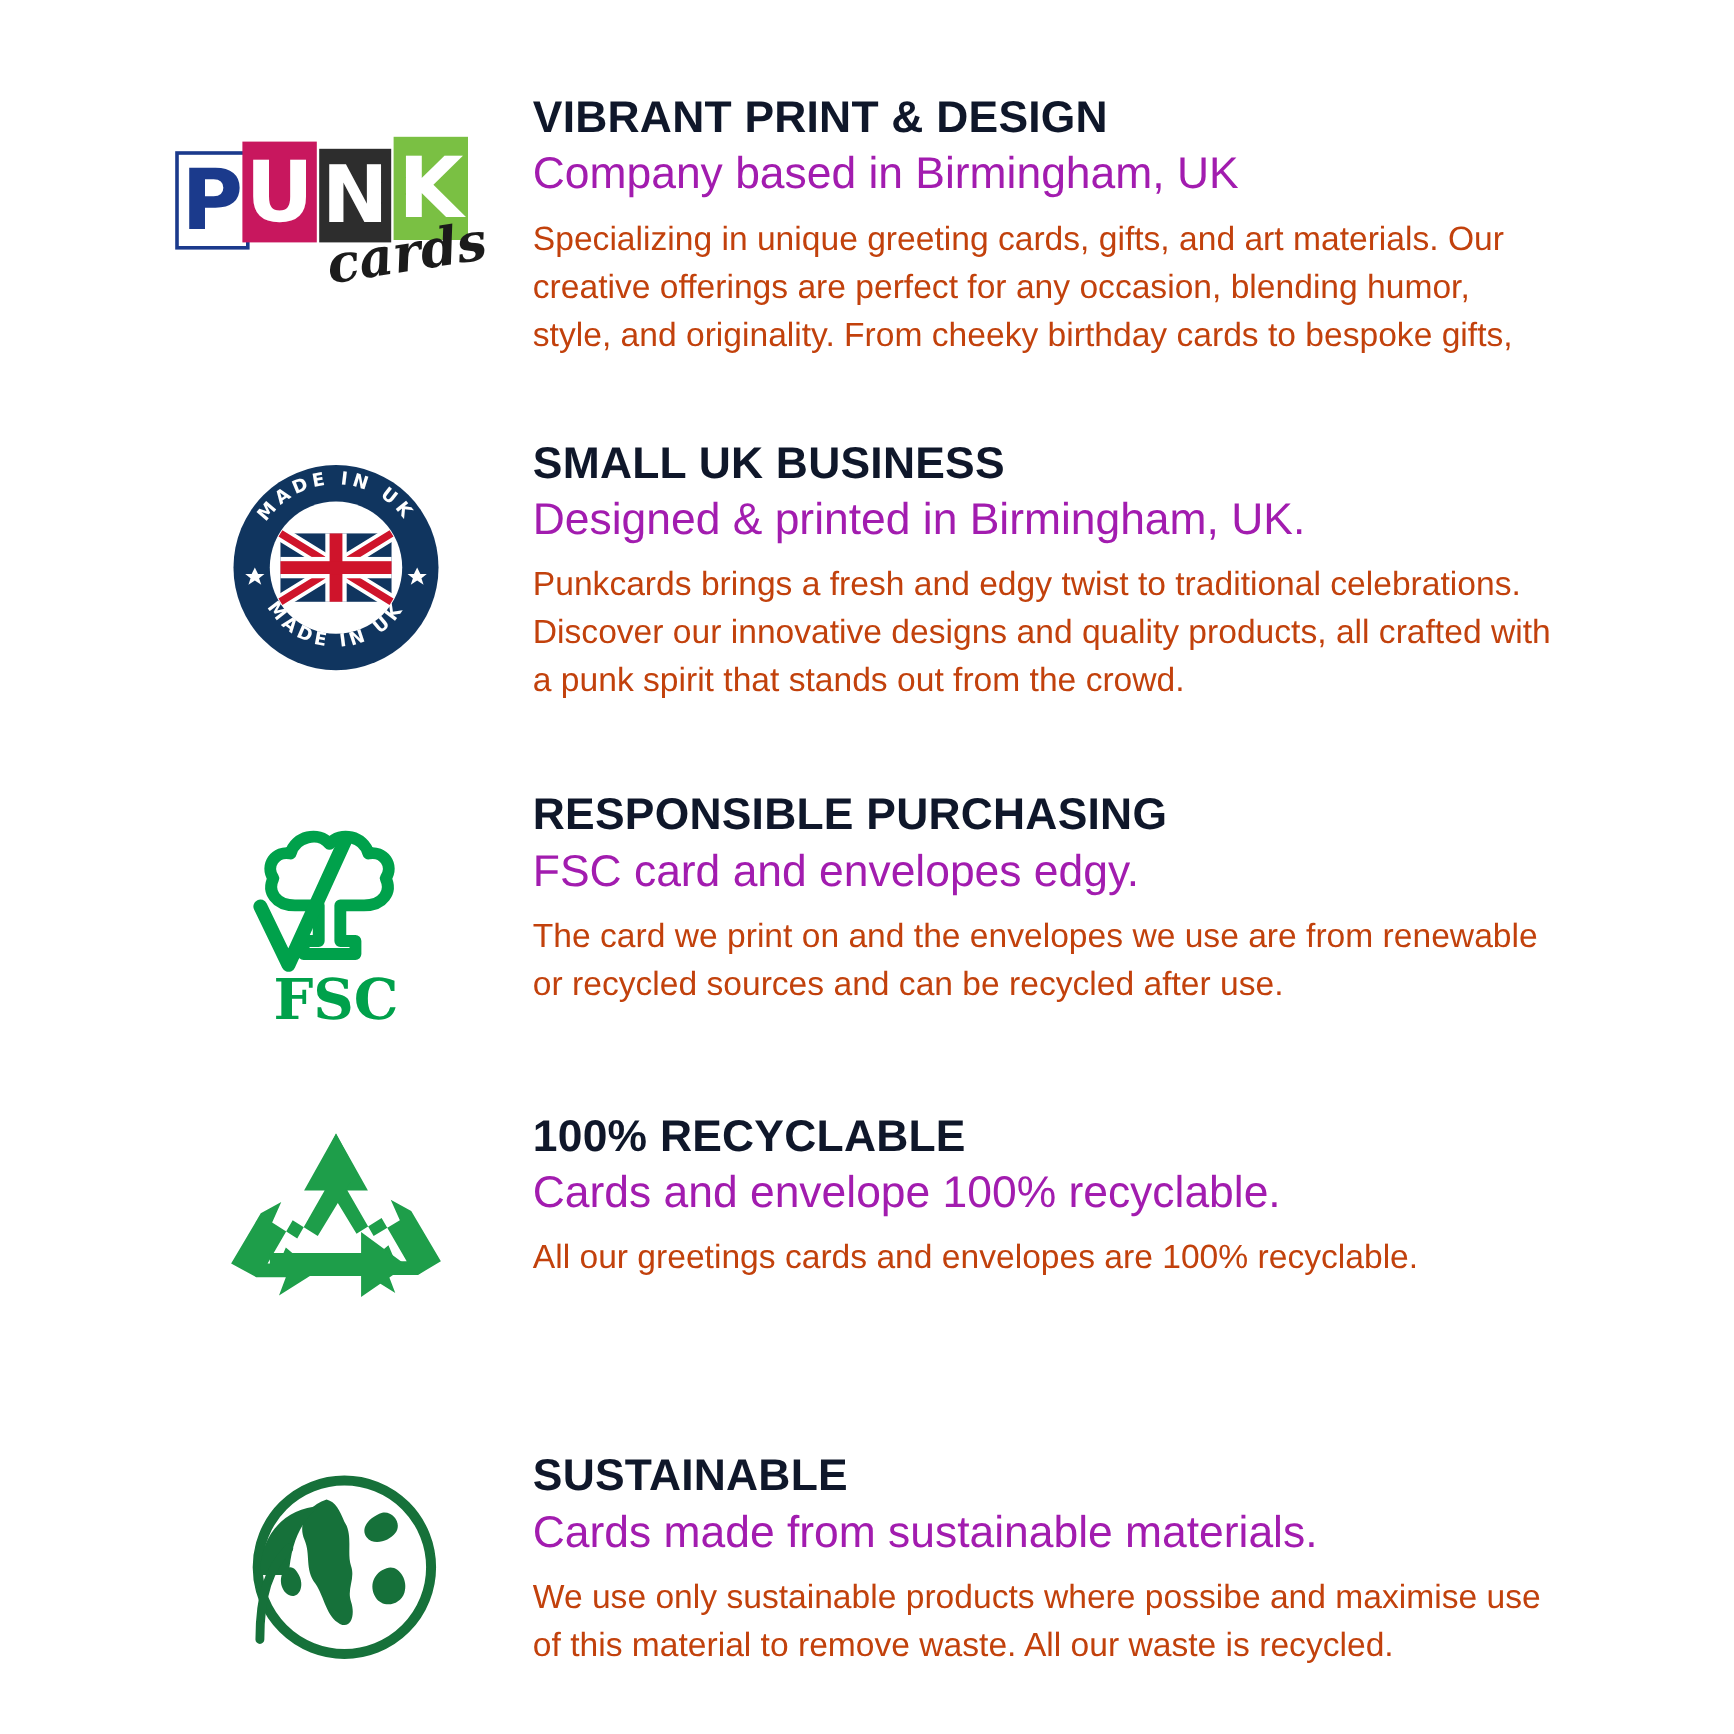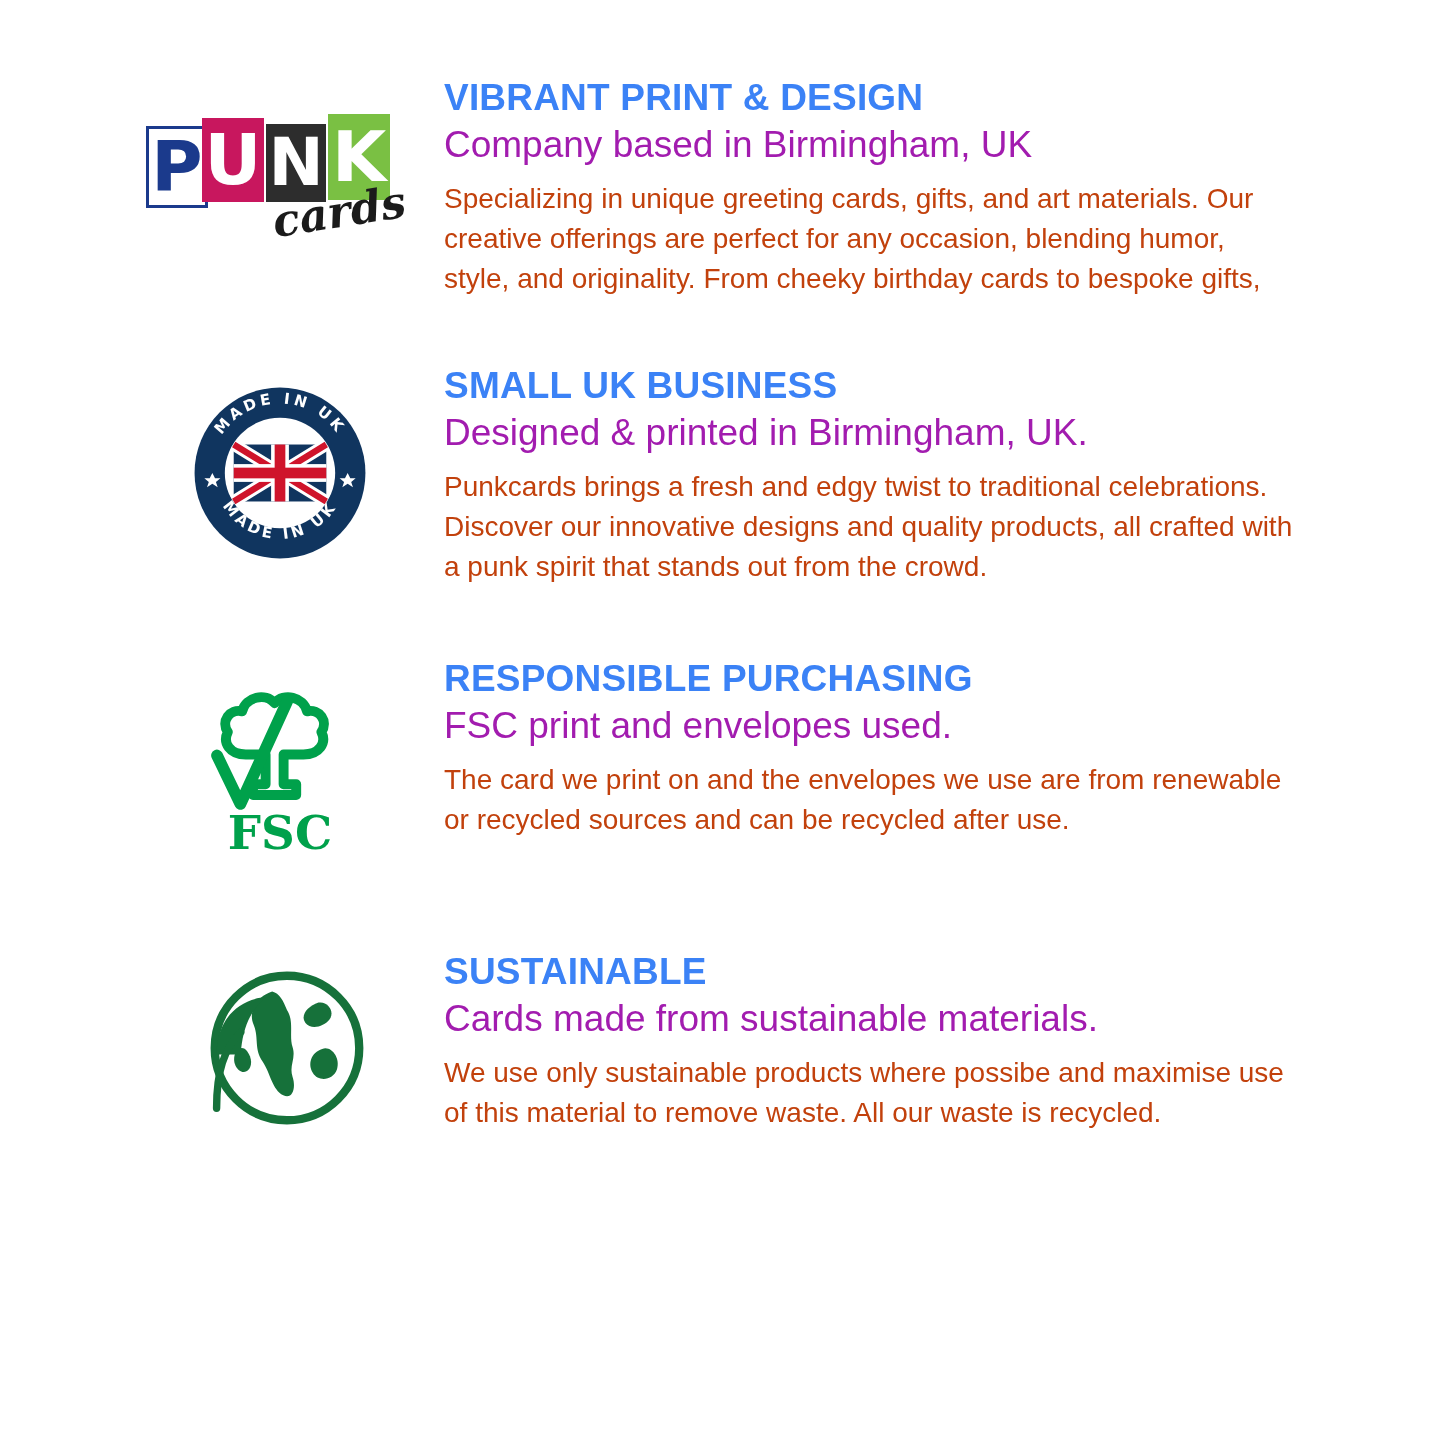--- a/index.html
+++ b/index.html
@@ -37,21 +37,21 @@
   .feature-text {
     flex: 1;
     padding-left: 14px;
   }
   .f-title {
     font-size: 37px;
     font-weight: bold;
     letter-spacing: 0.2px;
     line-height: 1.08;
     margin: 0 0 6px 0;
-    color: #3b82f6;
+    color: #0f172a;
   }
   .f-sub {
     font-size: 37px;
     font-weight: normal;
     line-height: 1.12;
     margin: 0 0 14px 0;
     color: #a21caf;
   }
   .f-body {
     font-size: 28px;
@@ -200,25 +200,41 @@
       <svg class="icon-svg" viewBox="0 0 200 210" width="180" height="189">
         <g fill="none" stroke="#00a14b" stroke-width="11" stroke-linecap="round" stroke-linejoin="round">
           <path d="M62 95 C44 95 36 82 42 70 C34 58 44 44 58 47 C62 31 84 26 94 38 C104 26 126 31 130 47 C144 44 154 58 146 70 C152 82 144 95 126 95 L104 95 L104 128 L118 128 L118 140 L70 140 L70 128 L84 128 L84 95 Z"></path>
           <path d="M30 96 L56 150 L108 36" stroke-width="13"></path>
         </g>
         <text x="100" y="200" text-anchor="middle" font-family="DejaVu Serif, serif" font-weight="bold" font-size="52" fill="#00a14b">FSC</text>
       </svg>
     </div>
     <div class="feature-text">
       <h2 class="f-title">RESPONSIBLE PURCHASING</h2>
-      <p class="f-sub">FSC print and envelopes used.</p>
+      <p class="f-sub">FSC card and envelopes edgy.</p>
       <p class="f-body">The card we print on and the envelopes we use are from renewable or recycled sources and can be recycled after use.</p>
     </div>
   </div>
 
+  <div class="feature row-4">
+    <div class="feature-icon">
+      <svg class="icon-svg" viewBox="0 0 200 180" width="190" height="171">
+        <g fill="#1e9e4a">
+          <path d="M100 8 L128 58 L110 58 L133 98 L156 84 L148 66 L166 76 L192 120 L172 132 L146 132 L152 148 L120 128 L146 106 L152 120 L162 120 L140 82 L118 96 L84 40 Z"></path>
+          <path d="M100 8 L72 58 L90 58 L66 100 L44 86 L52 68 L34 78 L8 122 L30 134 L56 134 L50 150 L82 130 L56 108 L50 122 L40 122 L62 84 L84 98 L118 42 Z" transform="translate(0,0)"></path>
+          <path d="M60 140 L140 140 L140 120 L180 152 L140 182 L140 162 L60 162 Z" transform="translate(-18,-16) scale(1,0.92)"></path>
+        </g>
+      </svg>
+    </div>
+    <div class="feature-text">
+      <h2 class="f-title">100% RECYCLABLE</h2>
+      <p class="f-sub">Cards and envelope 100% recyclable.</p>
+      <p class="f-body">All our greetings cards and envelopes are 100% recyclable.</p>
+    </div>
+  </div>
 
   <div class="feature row-5">
     <div class="feature-icon">
       <svg class="icon-svg" viewBox="0 0 210 190" width="195" height="176">
         <circle cx="112" cy="95" r="78" fill="none" stroke="#16713a" stroke-width="9"></circle>
         <g fill="#16713a">
           <path d="M96 34 C78 40 70 56 76 70 C82 84 76 96 86 110 C94 122 96 140 108 146 C118 151 122 138 118 126 C114 114 122 106 118 94 C114 82 120 66 112 54 C108 44 104 36 96 34 Z"></path>
           <path d="M146 46 C134 50 126 60 132 68 C138 76 152 72 158 64 C164 56 156 44 146 46 Z"></path>
           <path d="M150 96 C138 100 134 112 140 122 C146 132 162 130 166 118 C170 106 160 92 150 96 Z"></path>
           <path d="M60 96 C52 102 54 116 62 120 C70 124 76 114 72 104 C69 97 65 93 60 96 Z"></path>

